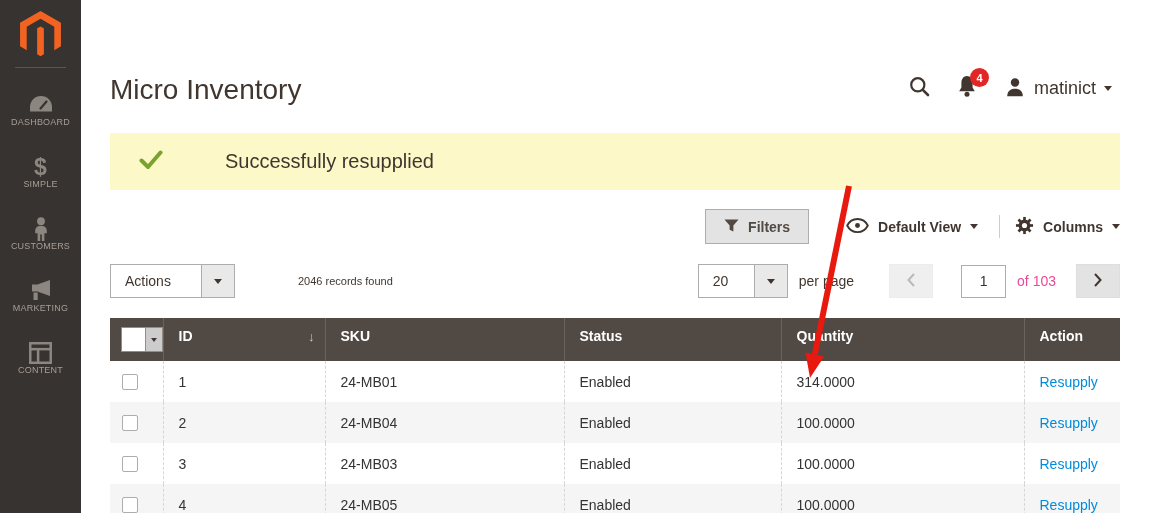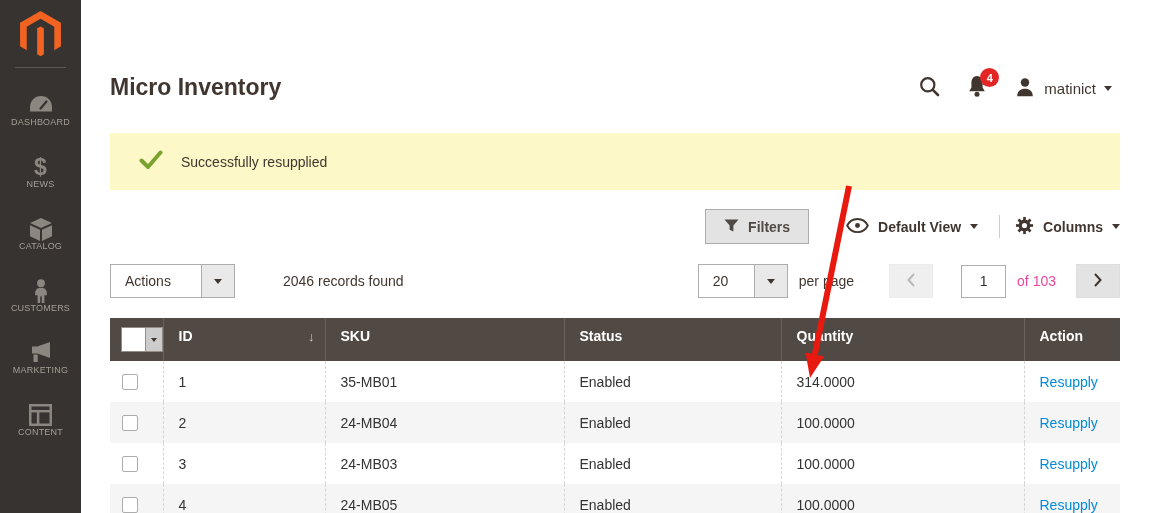--- a/index.html
+++ b/index.html
@@ -20,46 +20,46 @@
   .menu-item {
     height:62px; display:flex; flex-direction:column; align-items:center;
     justify-content:center; cursor:pointer;
   }
   .menu-item .mi-icon { height:24px; display:flex; align-items:center; justify-content:center; }
   .menu-label { font-size:9px; color:#a79d95; letter-spacing:.2px; text-align:center; }
   .dollar { font-size:23px; font-weight:bold; color:#8c8680; line-height:22px; }
 
   
   .page-title {
-    position:absolute; left:110px; top:74px; font-size:23px; color:#41362f;
-    font-weight:700; z-index:2;
+    position:absolute; left:110px; top:74px; font-size:28px; color:#41362f;
+    font-weight:400; z-index:2;
   }
   .header-right {
     position:absolute; top:74px; right:40px; height:28px;
     display:flex; align-items:center; gap:25px; z-index:2;
   }
   .hr-btn { display:flex; align-items:center; cursor:pointer; background:none; border:none; }
   .bell-wrap { position:relative; }
   .badge {
     position:absolute; top:-7px; right:-10px; min-width:19px; height:19px;
     background:#e22626; color:#fff; border-radius:50%; font-size:11px; font-weight:bold;
     display:flex; align-items:center; justify-content:center; padding:0 2px;
   }
   .account { display:flex; align-items:center; gap:8px; cursor:pointer; background:none; border:none; }
-  .account-name { font-size:15px; color:#41362f; }
+  .account-name { font-size:18px; color:#41362f; }
   .caret { width:0; height:0; border-left:4px solid transparent; border-right:4px solid transparent;
     border-top:5px solid #41362f; display:inline-block; }
 
   
   .banner {
     position:absolute; left:110px; top:133px; width:1010px; height:57px;
     background:#fdf8c7; display:flex; align-items:center; padding-left:29px; gap:18px;
     z-index:1;
   }
-  .banner-text { font-size:14px; color:#41362f; }
+  .banner-text { font-size:20px; color:#41362f;margin-left:44px; }
 
   
   .toolbar {
     position:absolute; top:209px; left:110px; width:1010px; height:35px;
     display:flex; justify-content:flex-end; align-items:center; z-index:2;
   }
   .filters-btn {
     display:flex; align-items:center; gap:9px; height:35px; padding:14px 18px;
     background:#e3e3e3; border:1px solid #adadad; cursor:pointer;
     font-size:14px; font-weight:bold; color:#514943; font-family:inherit;
@@ -80,21 +80,21 @@
     height:34px; border:1px solid #adadad; background:#fff; display:flex;
     align-items:stretch; cursor:pointer;
   }
   .select-ctl .sel-text { display:flex; align-items:center; padding:0 12px 0 14px; font-size:14px; color:#41362f; }
   .select-ctl .sel-caret {
     width:33px; border-left:1px solid #adadad; background:#e9e9e9;
     display:flex; align-items:center; justify-content:center;
   }
   .actions-select { width:125px; }
   .actions-select .sel-text { flex:1; }
-  .records { margin-left:48px; font-size:14px; color:#41362f; }
+  .records { margin-left:63px; font-size:11px; color:#41362f; }
   .gc-spacer { flex:1; }
   .perpage-select { width:90px; }
   .perpage-select .sel-text { flex:1; }
   .perpage-label { margin-left:11px; font-size:14px; color:#41362f; }
   .page-btn {
     width:44px; height:34px; display:flex; align-items:center; justify-content:center;
     border:1px solid #dedede; background:#e3e3e3; cursor:pointer;
   }
   .page-btn.prev { margin-left:35px; background:#efefef; border-color:#ececec; cursor:default; }
   .page-input {
@@ -156,31 +156,21 @@
           <path d="M12 1 C5.9 1 1 5.9 1 12 L1 16.5 L23 16.5 L23 12 C23 5.9 18.1 1 12 1 Z" fill="#8c8680"></path>
           <line x1="11.5" y1="13.5" x2="17.5" y2="6.5" stroke="#373330" stroke-width="2.2" stroke-linecap="round"></line>
         </svg>
       </span>
       <span class="menu-label">DASHBOARD</span>
     </div>
     <div class="menu-item">
       <span class="mi-icon">
           <span class="dollar">$</span>
         </span>
-      <span class="menu-label">NEWS</span>
-    </div>
-    <div class="menu-item">
-      <span class="mi-icon">
-        <svg width="24" height="23" viewBox="0 0 24 23">
-          <path d="M12 0 L23 5 L12 10 L1 5 Z" fill="#8c8680"></path>
-          <path d="M1 7.2 L11 11.7 L11 23 L1 18.2 Z" fill="#8c8680"></path>
-          <path d="M23 7.2 L13 11.7 L13 23 L23 18.2 Z" fill="#8c8680"></path>
-        </svg>
-      </span>
-      <span class="menu-label">CATALOG</span>
+      <span class="menu-label">SIMPLE</span>
     </div>
     <div class="menu-item">
       <span class="mi-icon">
         <svg width="20" height="24" viewBox="0 0 20 24">
           <circle cx="10" cy="4.2" r="3.9" fill="#8c8680"></circle>
           <path d="M10 8.8 C6 8.8 4.2 11 4.2 13.8 L4.2 16.2 L6.6 16.2 L6.6 24 L9.2 24 L9.2 17.5 L10.8 17.5 L10.8 24 L13.4 24 L13.4 16.2 L15.8 16.2 L15.8 13.8 C15.8 11 14 8.8 10 8.8 Z" fill="#8c8680"></path>
         </svg>
       </span>
       <span class="menu-label">CUSTOMERS</span>
     </div>
@@ -346,21 +336,21 @@
       <th><span>SKU</span></th>
       <th><span>Status</span></th>
       <th><span>Quantity</span></th>
       <th><span>Action</span></th>
     </tr>
   </thead>
   <tbody>
     <tr>
       <td class="cb-col"><span class="checkbox"></span></td>
       <td>1</td>
-      <td>35-MB01</td>
+      <td>24-MB01</td>
       <td>Enabled</td>
       <td>314.0000</td>
       <td><a class="link">Resupply</a></td>
     </tr>
     <tr>
       <td class="cb-col"><span class="checkbox"></span></td>
       <td>2</td>
       <td>24-MB04</td>
       <td>Enabled</td>
       <td>100.0000</td>

